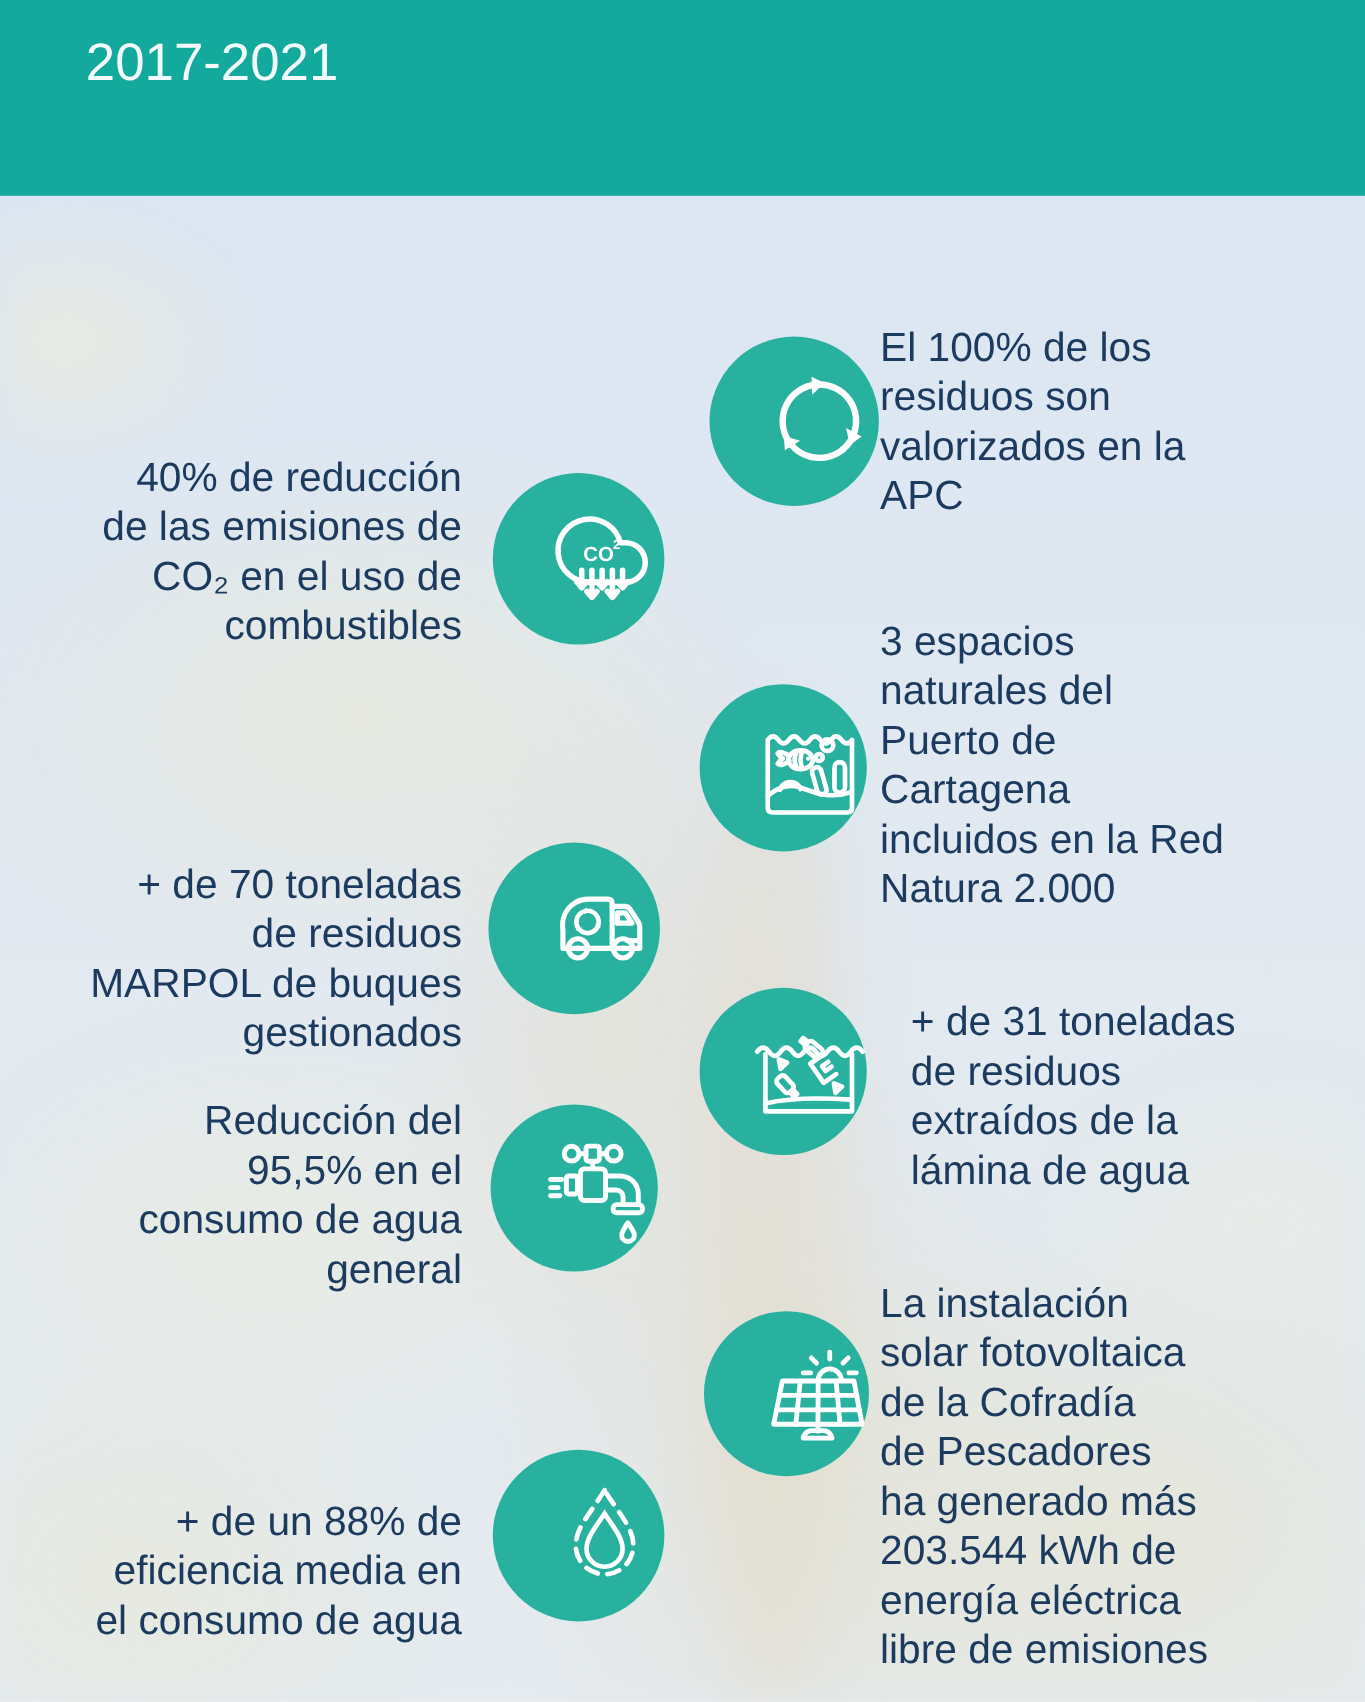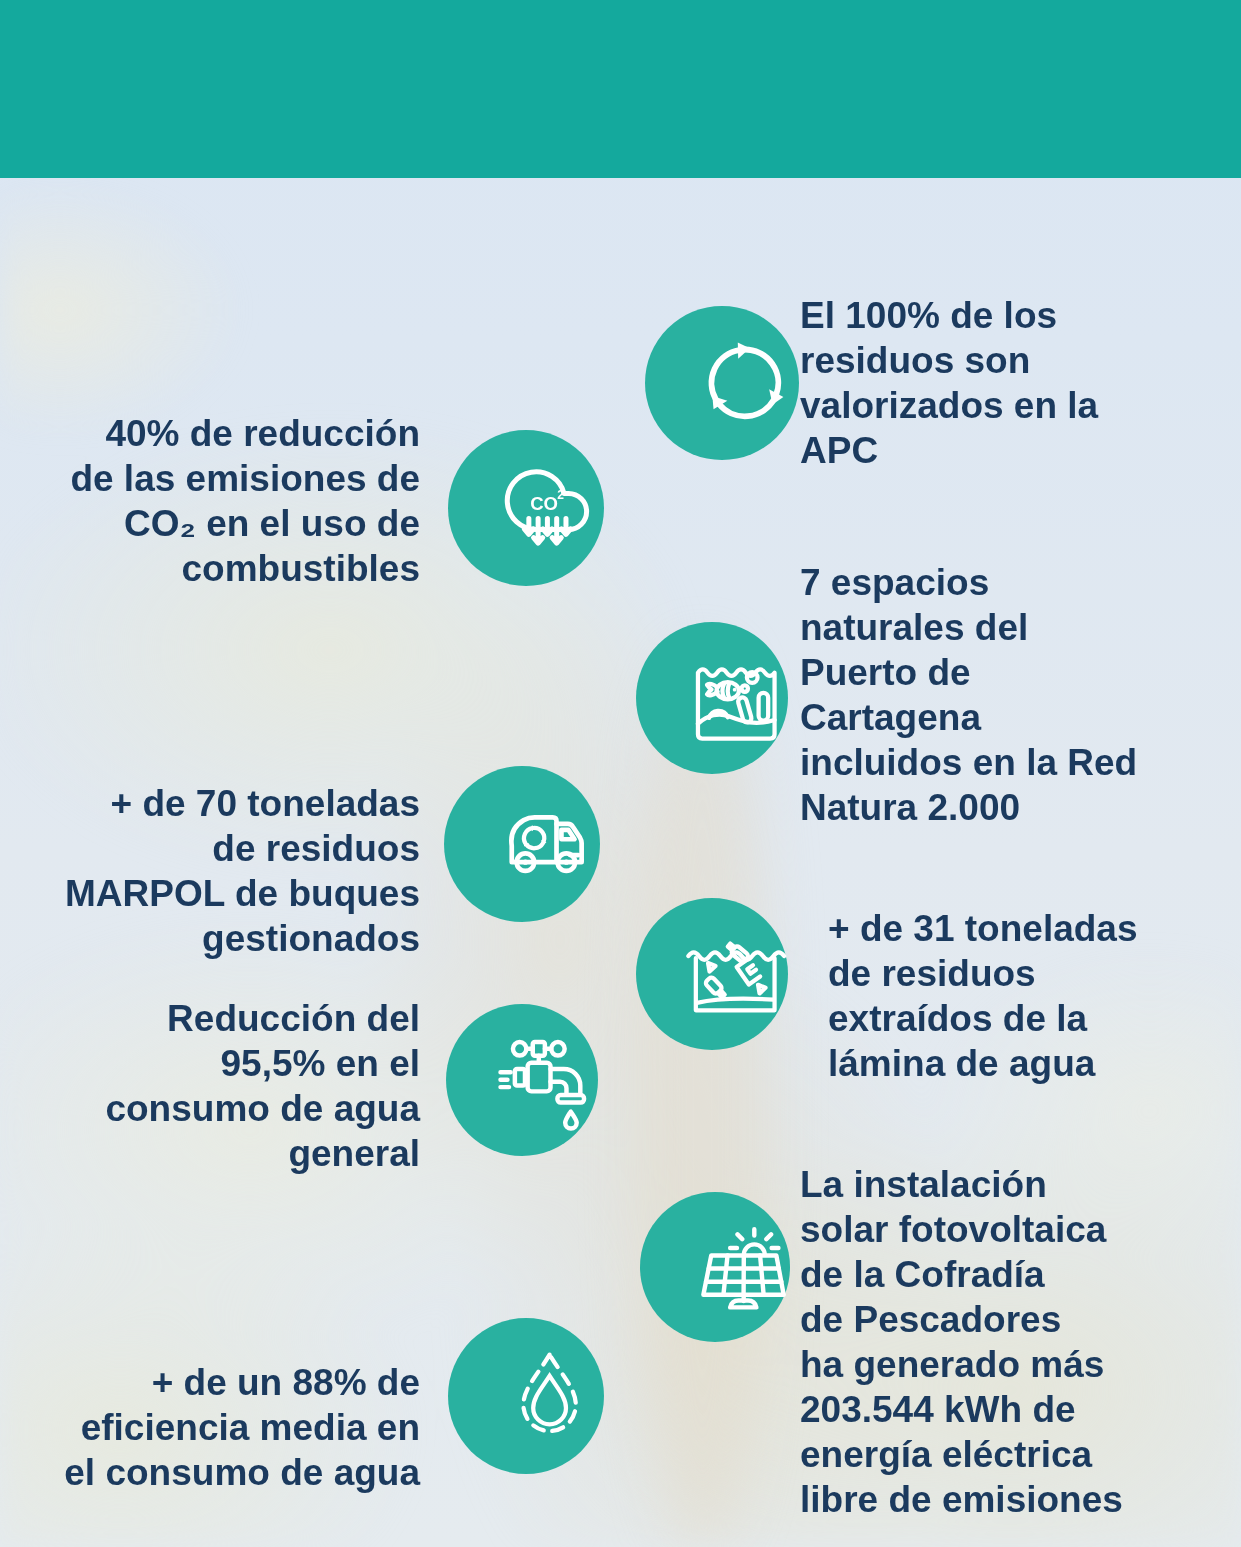--- a/index.html
+++ b/index.html
@@ -27,40 +27,41 @@
   }
   header{
     position:absolute;left:0;top:0;width:100%;height:178px;
     background:var(--header-bg,#14a99d);box-sizing:border-box;
     padding:30px 0 0 78px;color:#fff;
   }
   h1{margin:0;font-size:50px;font-weight:700;letter-spacing:.3px;line-height:56px;}
   .subtitle{font-size:48px;font-weight:300;line-height:52px;margin-top:2px;color:#f2fbfa;}
   .stat-text{
     position:absolute;margin:0;white-space:pre-line;
-    font-size:37px;line-height:45px;font-weight:700;
+    font-size:37px;line-height:45px;font-weight:400;
     color:var(--text-navy,#1b3a5e);
   }
   .align-right{text-align:right;}
   .icon-circle{
     position:absolute;border-radius:50%;
     background:var(--icon-circle,#29b1a0);
     display:flex;align-items:center;justify-content:flex-end;
   }
   .icon-circle svg{width:70%;height:70%;display:block;}
   svg text{font-family:"Liberation Sans","DejaVu Sans",sans-serif;}
 </style>
 </head>
 <body>
 
 <div class="bg-layer"></div>
 <div class="bg-layer bg-foliage"></div>
 <div class="bg-trunk"></div>
 
 <header>
+  <div class="subtitle">2017-2021</div>
 </header>
 
 <section>
   <div class="icon-circle" style="left:645px;top:306px;width:154px;height:154px;">
     <svg viewBox="0 0 100 100">
       <g fill="none" stroke="#fff" stroke-width="5.4" stroke-linecap="round">
         <g>
           <path d="M50 19 A31 31 0 0 1 79.1 60.6"></path>
           <polygon fill="#fff" stroke="none" points="75.7,70 85.7,63 72.5,55.8"></polygon>
         </g>
@@ -113,21 +114,21 @@
         <circle cx="49.5" cy="42" r="1.8" fill="#fff" stroke="none"></circle>
         <circle cx="66" cy="30.5" r="5"></circle>
         <circle cx="59" cy="41" r="3"></circle>
         <rect x="-4" y="-12" width="8" height="24" rx="4" transform="translate(59 61) rotate(-16)"></rect>
         <rect x="-4.5" y="-13" width="9" height="26" rx="4.5" transform="translate(76.5 58)"></rect>
         <path d="M15 74 C24 65.5 35 63.5 44 67 C56 71.5 68 76.5 87 70.5"></path>
         <path d="M25.5 68.5 q2 -6 8 -6.5 q7 -0.5 9.5 6"></path>
       </g>
     </svg>
   </div>
-  <p class="stat-text" style="left:800px;top:560px;width:430px;">7 espacios
+  <p class="stat-text" style="left:800px;top:560px;width:430px;">3 espacios
 naturales del
 Puerto de
 Cartagena
 incluidos en la Red
 Natura 2.000</p>
 </section>
 
 <section>
   <p class="stat-text align-right" style="left:30px;top:741px;width:390px;margin-top:40px;">+ de 70 toneladas
 de residuos

